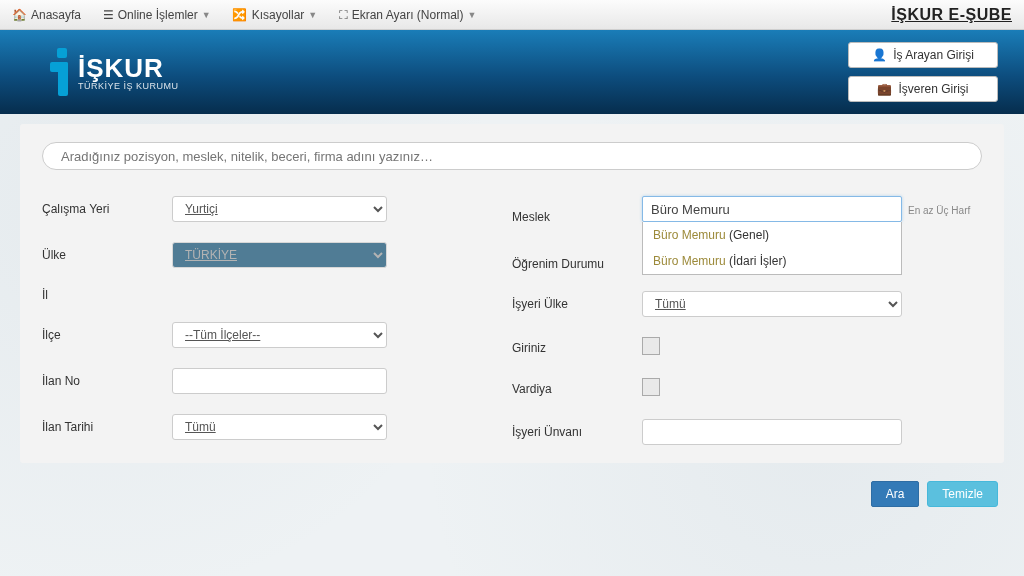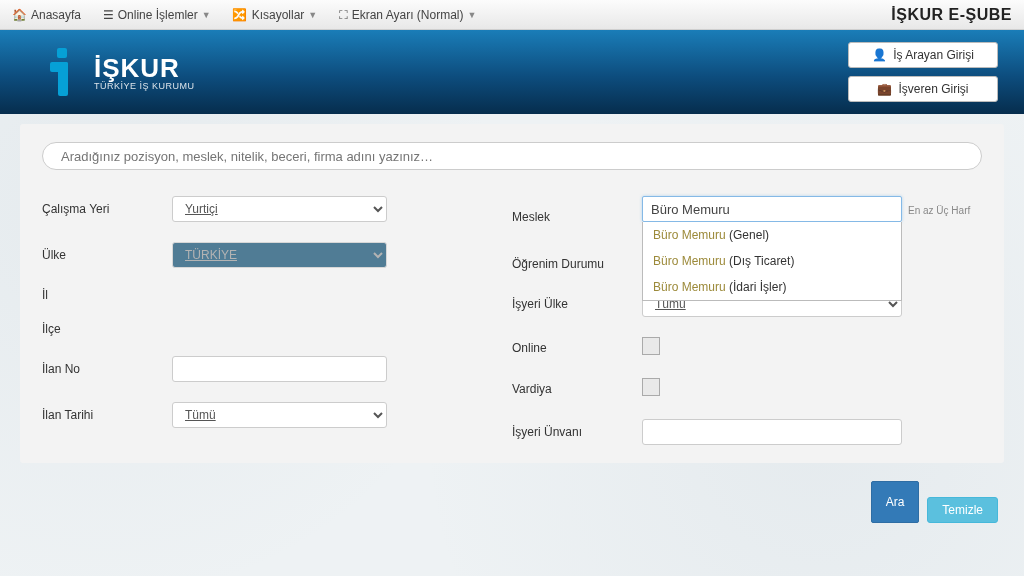--- a/index.html
+++ b/index.html
@@ -2,25 +2,25 @@
 <html><head>
 <meta charset="utf-8">
 <style>
 * { margin:0; padding:0; box-sizing:border-box; }
 body { font-family: "Helvetica Neue", Helvetica, Arial, sans-serif; font-size:13px; color:#333; width:1024px; height:576px; overflow:hidden; background:#e8ecef; }
 
 
 .navbar { height:30px; background: linear-gradient(#fcfcfc,#e8e8e8); border-bottom:1px solid #cfcfcf; display:flex; align-items:center; padding:0 12px; gap:22px; }
 .nav-item { color:#444; font-size:12px; display:flex; align-items:center; gap:4px; cursor:pointer; }
 .nav-item .caret { font-size:9px; color:#888; }
-.brand-tag { margin-left:auto; font-weight:bold; font-size:16px; color:#222; letter-spacing:0.5px; }
+.brand-tag { margin-left:auto; font-weight:bold; font-size:16px; color:#222; letter-spacing:0.5px;text-decoration:underline; }
 
 
 .banner { height:84px; background: linear-gradient(180deg,#1a7db8 0%,#0d4d7e 55%,#062d4d 100%); display:flex; align-items:center; padding:0 26px 0 36px; position:relative; }
-.logo-wrap { display:flex; align-items:center; gap:16px; color:#fff; }
+.logo-wrap { display:flex; align-items:center; gap:0; color:#fff; }
 .logo-mark { width:42px; height:48px; position:relative; }
 .logo-mark .dot { width:10px; height:10px; background:#06a0d6; border-radius:2px; position:absolute; left:21px; top:0; }
 .logo-mark .stemH { position:absolute; left:14px; top:14px; width:18px; height:10px; background:#06a0d6; border-radius:2px; }
 .logo-mark .stemV { position:absolute; left:22px; top:14px; width:10px; height:34px; background:#06a0d6; border-radius:2px; }
 .logo-text .big { font-size:26px; font-weight:bold; letter-spacing:1px; }
 .logo-text .small { font-size:9px; letter-spacing:0.5px; opacity:.85; margin-top:-3px; }
 .login-buttons { display:flex; flex-direction:column; gap:8px; margin-left:auto; }
 .btn-white { background:#fff; border:1px solid #bbb; border-radius:3px; padding:5px 18px; font-size:12px; cursor:pointer; display:flex; align-items:center; justify-content:center; gap:6px; width:150px; color:#333; }
 
 
@@ -45,21 +45,21 @@
 .meslek-input { width:260px; height:26px; border:1px solid #85b9e6; border-radius:2px; padding:0 8px; font-size:13px; color:#444; outline:none; box-shadow:0 0 3px rgba(102,175,233,.5); }
 .hint { font-size:10px; color:#888; margin-left:6px; }
 .dropdown { position:absolute; top:26px; left:0; width:260px; background:#fff; border:1px solid #bbb; border-top:none; z-index:5; }
 .dd-item { padding:6px 10px; font-size:12px; color:#333; cursor:pointer; }
 .dd-item .match { color:#9c8a3a; }
 
 .chk { width:18px; height:18px; border:1px solid #aaa; background:#e9e9e9; display:inline-block; }
 
 .action-bar { display:flex; justify-content:flex-end; gap:8px; margin-top:18px; padding-right:6px; }
 .btn-primary { background:#337ab7; color:#fff; border:1px solid #2e6da4; border-radius:2px; padding:2px 14px; font-size:12px; cursor:pointer; }
-.btn-info { background:#5bc0de; color:#fff; border:1px solid #46b8da; border-radius:3px; padding:5px 14px; font-size:12px; cursor:pointer;margin-top:16px; }
+.btn-info { background:#5bc0de; color:#fff; border:1px solid #46b8da; border-radius:3px; padding:5px 14px; font-size:12px; cursor:pointer; }
 
 .icon { display:inline-block; }
 </style>
 </head>
 <body>
 
 <div class="navbar">
   <div class="nav-item">
     <span class="icon">🏠</span>
     <span>Anasayfa</span>
@@ -118,53 +118,53 @@
         </div>
         <div class="form-row">
           <label>Ülke</label>
           <div class="ctl"><select class="sel disabled" disabled=""><option>TÜRKİYE</option></select></div>
         </div>
         <div class="form-row">
           <label>İl</label>
         </div>
         <div class="form-row">
           <label>İlçe</label>
+          <div class="ctl"><select class="sel"><option>--Tüm İlçeler--</option></select></div>
         </div>
         <div class="form-row">
           <label>İlan No</label>
           <div class="ctl"><input class="tin" style=""></div>
         </div>
         <div class="form-row">
           <label>İlan Tarihi</label>
           <div class="ctl"><select class="sel"><option>Tümü</option></select></div>
         </div>
       </div>
 
       <div class="col">
         <div class="form-row">
           <label>Meslek</label>
           <div class="ctl meslek-wrap">
             <input class="meslek-input" value="Büro Memuru" style=""><span class="hint">En az Üç Harf Giriniz.</span>
             <div class="dropdown">
               <div class="dd-item"><span class="match">Büro Memuru</span><span> (Genel)</span></div>
-              <div class="dd-item"><span class="match">Büro Memuru</span><span> (Dış Ticaret)</span></div>
               <div class="dd-item"><span class="match">Büro Memuru</span><span> (İdari İşler)</span></div>
             </div>
           </div>
         </div>
         <div class="form-row">
           <label>Öğrenim Durumu</label>
           <div class="ctl"></div>
         </div>
         <div class="form-row">
           <label>İşyeri Ülke</label>
           <div class="ctl"><select class="sel" style="width:260px"><option>Tümü</option></select></div>
         </div>
         <div class="form-row">
-          <label>Online</label>
+          <label>Giriniz</label>
           <div class="ctl"><span class="chk"></span></div>
         </div>
         <div class="form-row">
           <label>Vardiya</label>
           <div class="ctl"><span class="chk"></span></div>
         </div>
         <div class="form-row">
           <label>İşyeri Ünvanı</label>
           <div class="ctl"><input class="tin" style="width: 260px;"></div>
         </div>

